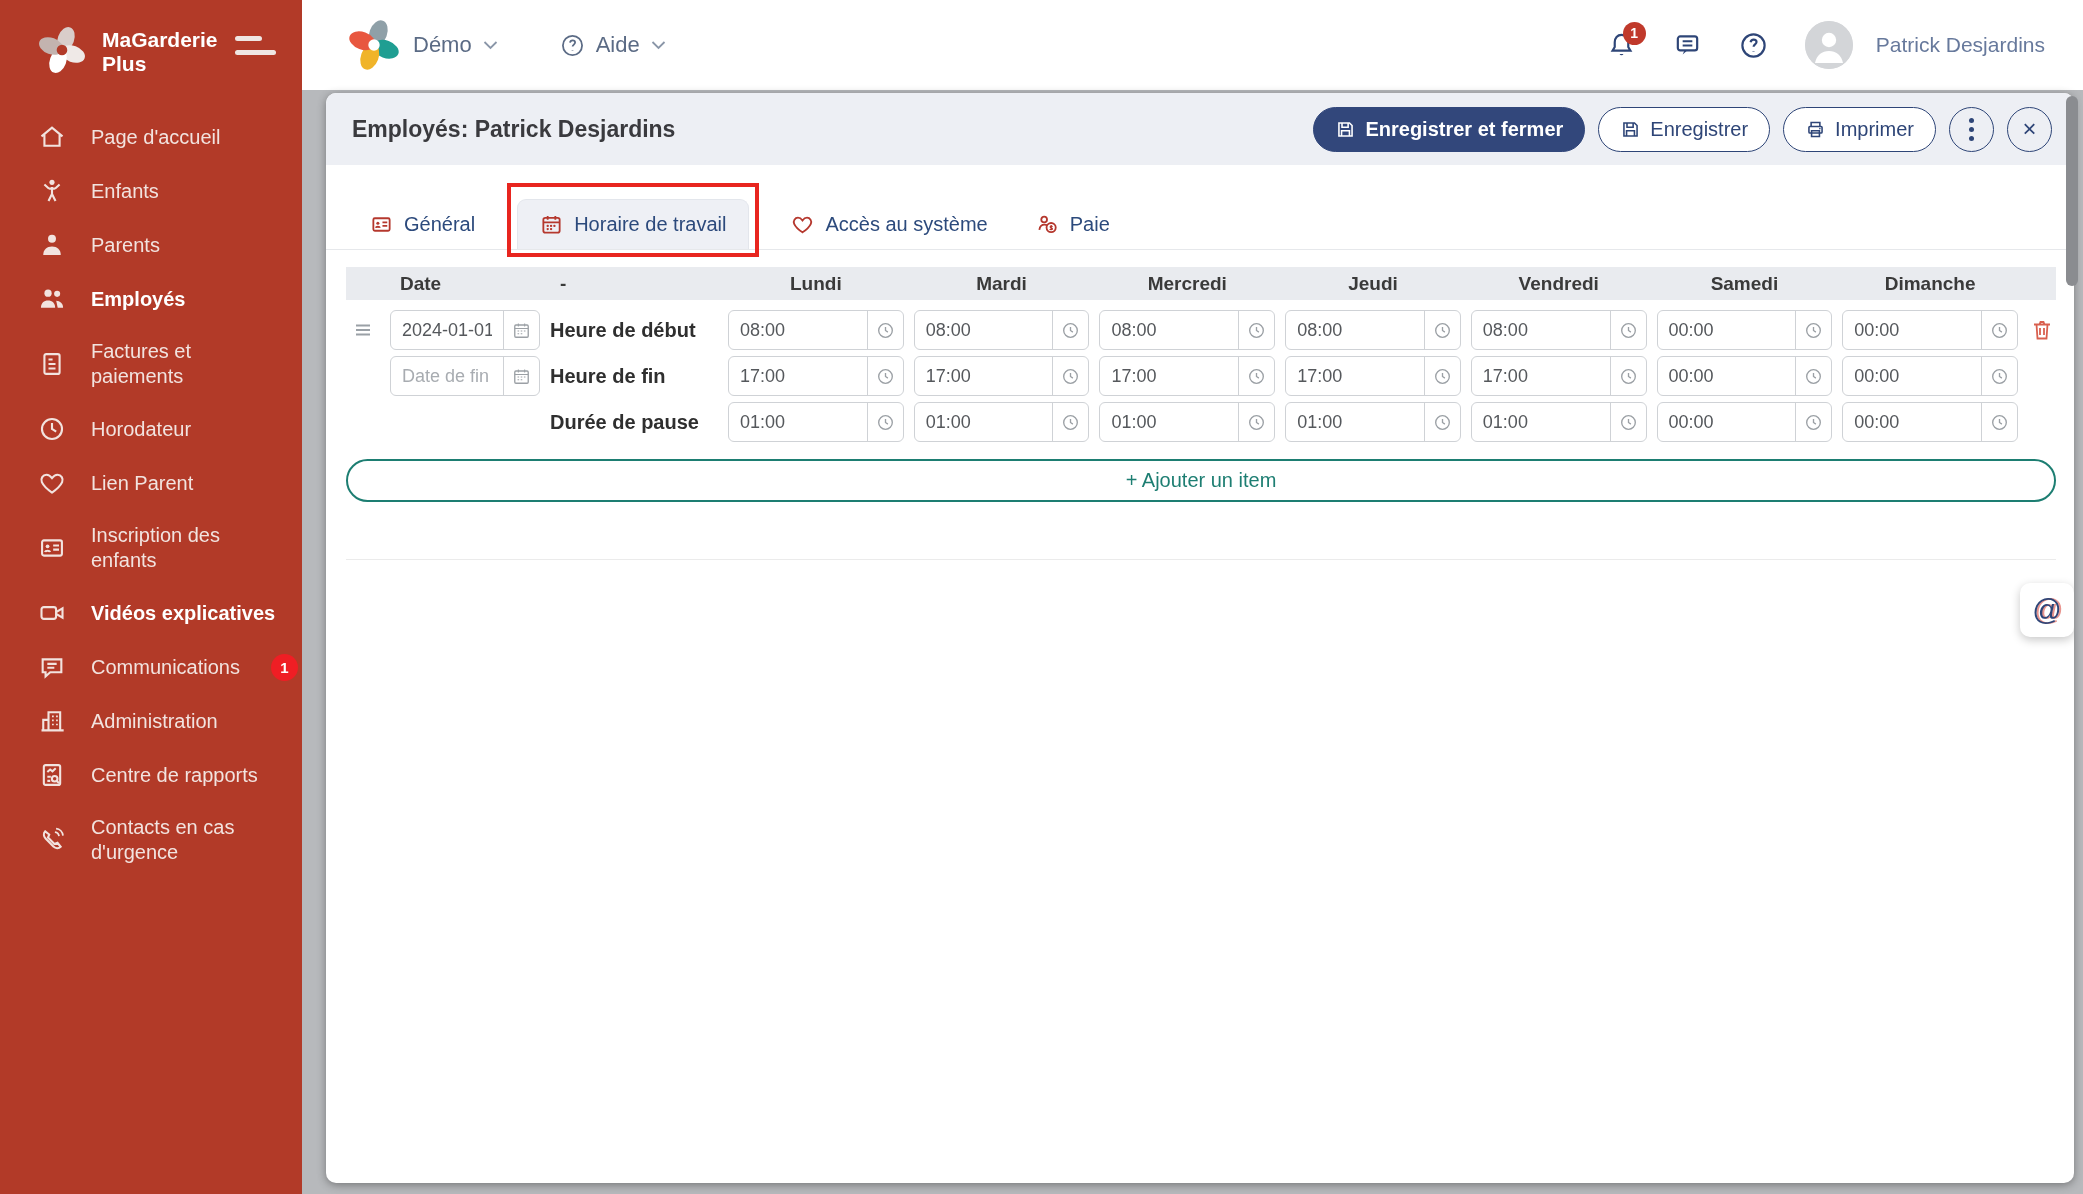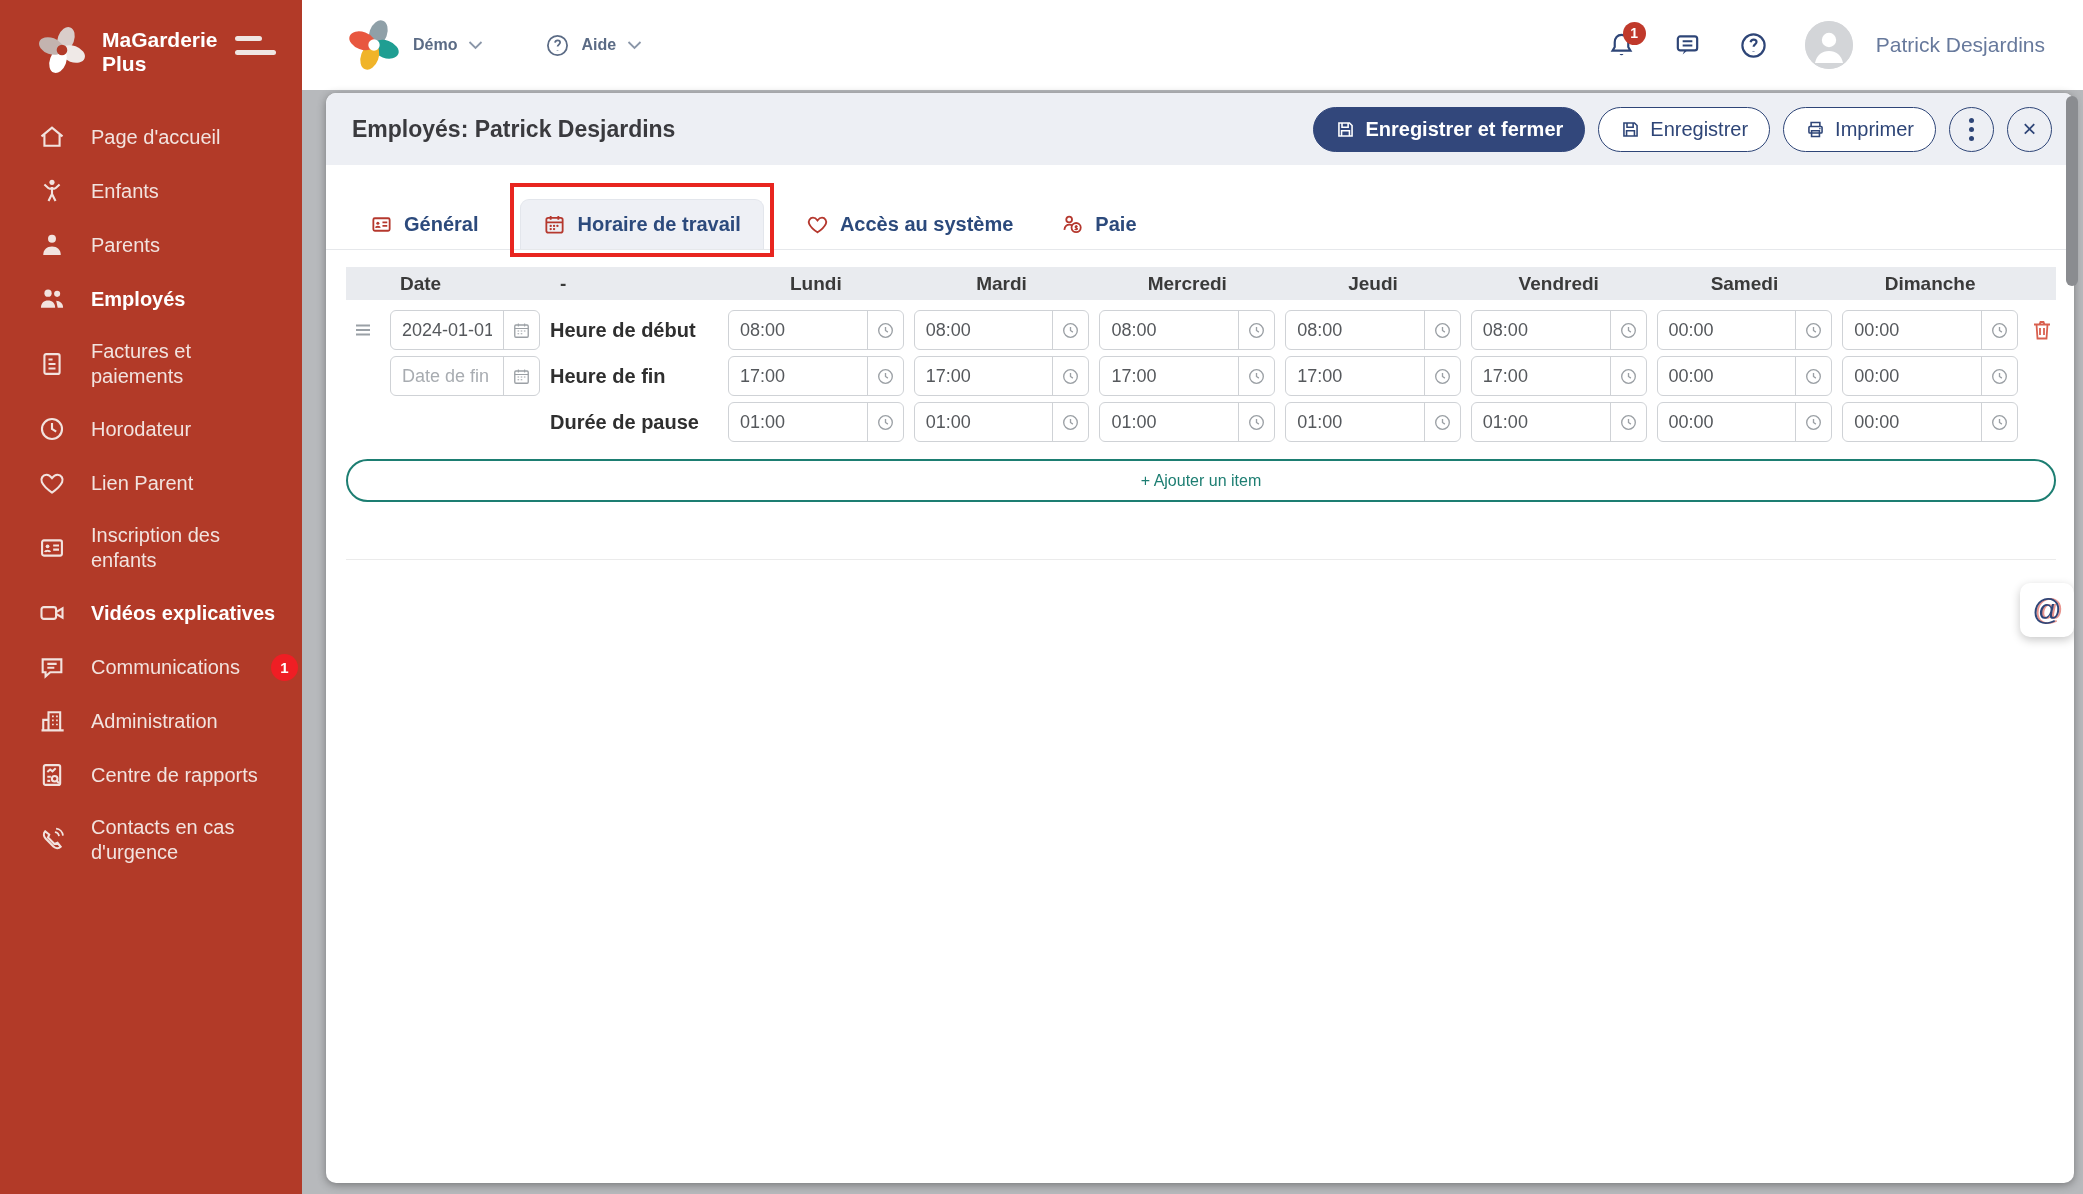--- a/index.html
+++ b/index.html
@@ -29,21 +29,21 @@
   .nav-item.active .label{ font-weight:700; color:#fff; }
   .nav-badge{ background:#ef1e24; color:#fff; width:27px; height:27px; border-radius:50%;
               display:flex; align-items:center; justify-content:center; font-size:15px;
               font-weight:700; margin-left:6px; flex:none; }
 
   
   .topbar{ position:absolute; left:302px; top:0; width:1781px; height:90px; background:#fff;
            display:flex; align-items:center; padding:0 38px 0 44px; }
   .tb-group{ display:flex; align-items:center; gap:11px; cursor:pointer; color:#5b6b85; }
   .tb-logo svg{ width:56px; height:56px; display:block; }
-  .tb-label{ font-size:16px; color:#5b6b85;font-weight:bold; }
+  .tb-label{ font-size:22px; color:#5b6b85; }
   .chev{ width:15px; height:10px; }
   .tb-help{ margin-left:62px; }
   .tb-right{ margin-left:auto; display:flex; align-items:center; gap:37px; color:var(--navy); }
   .tb-ic{ position:relative; cursor:pointer; display:flex; }
   .tb-ic svg{ width:29px; height:29px; }
   .tb-badge{ position:absolute; top:-9px; right:-10px; width:23px; height:23px; border-radius:50%;
              background:#c0392b; color:#fff; font-size:14px; font-weight:700;
              display:flex; align-items:center; justify-content:center; }
   .avatar{ width:48px; height:48px; border-radius:50%; background:#d3d5d8; overflow:hidden;
            cursor:pointer; flex:none; }
@@ -66,21 +66,21 @@
   .btn svg{ width:21px; height:21px; }
   .btn-primary{ background:#32477b; border-color:#32477b; color:#fff; font-weight:700; }
   .btn-circle{ width:45px; height:45px; border-radius:50%; padding:0; justify-content:center;
                background:transparent; }
   .kebab{ display:flex; flex-direction:column; gap:4px; }
   .kebab i{ width:5px; height:5px; border-radius:50%; background:var(--navy); }
   .close-x{ font-size:24px; line-height:1; }
 
   
   .tabs-wrap{ margin-top:34px; padding:0 18px 0 38px; border-bottom:1px solid #e6e8eb;
-              display:flex; gap:36px; align-items:flex-end;font-weight:bold; }
+              display:flex; gap:36px; align-items:flex-end; }
   .tab{ display:flex; gap:11px; align-items:center; font-size:20px; color:var(--tabnavy);
         padding:13px 6px; cursor:pointer; }
   .tab svg{ width:23px; height:23px; color:var(--iconred); }
   .tab.active{ position:relative; background:#eef0f5; border:1px solid #e3e6ec;
                border-bottom:none; border-radius:9px 9px 0 0; padding:13px 22px; }
   .annotation{ position:absolute; left:-11px; right:-11px; top:-17px; bottom:-8px;
                border:4px solid #e8251f; pointer-events:none; }
 
   
   .table-head{ margin:17px 18px 0 20px; background:#e9ebef; height:33px; display:grid;
@@ -99,21 +99,21 @@
   .input-group input{ border:0; outline:0; min-width:0; flex:1; padding:0 11px;
                       font-size:18px; color:#55585c; font-family:inherit; background:transparent; }
   .input-group input::placeholder{ color:#a8acb1; }
   .addon{ width:36px; border-left:1px solid #cfd2d6; display:flex; align-items:center;
           justify-content:center; color:#9ba0a5; flex:none; cursor:pointer; }
   .addon svg{ width:19px; height:19px; }
   .trash{ color:#d9604f; cursor:pointer; display:flex; justify-content:center; }
   .trash svg{ width:24px; height:24px; }
   .add-item{ margin:17px 18px 0 20px; height:43px; border:2px solid var(--teal);
              border-radius:22px; color:var(--teal); display:flex; align-items:center;
-             justify-content:center; font-size:16px; cursor:pointer; background:#fff; }
+             justify-content:center; font-size:20px; cursor:pointer; background:#fff; }
   .section-divider{ height:1px; background:#ebebeb; margin:57px 18px 0 20px; }
 
   .at-widget{ position:absolute; right:0; top:490px; width:54px; height:54px; background:#fff;
               border-radius:10px; box-shadow:0 3px 10px rgba(0,0,0,.22); display:flex;
               align-items:center; justify-content:center; font-size:29px; color:#2e4577;
               cursor:pointer; text-shadow:2px 0 0 rgba(214,60,50,.55); }
 </style>
 </head>
 <body>
 

